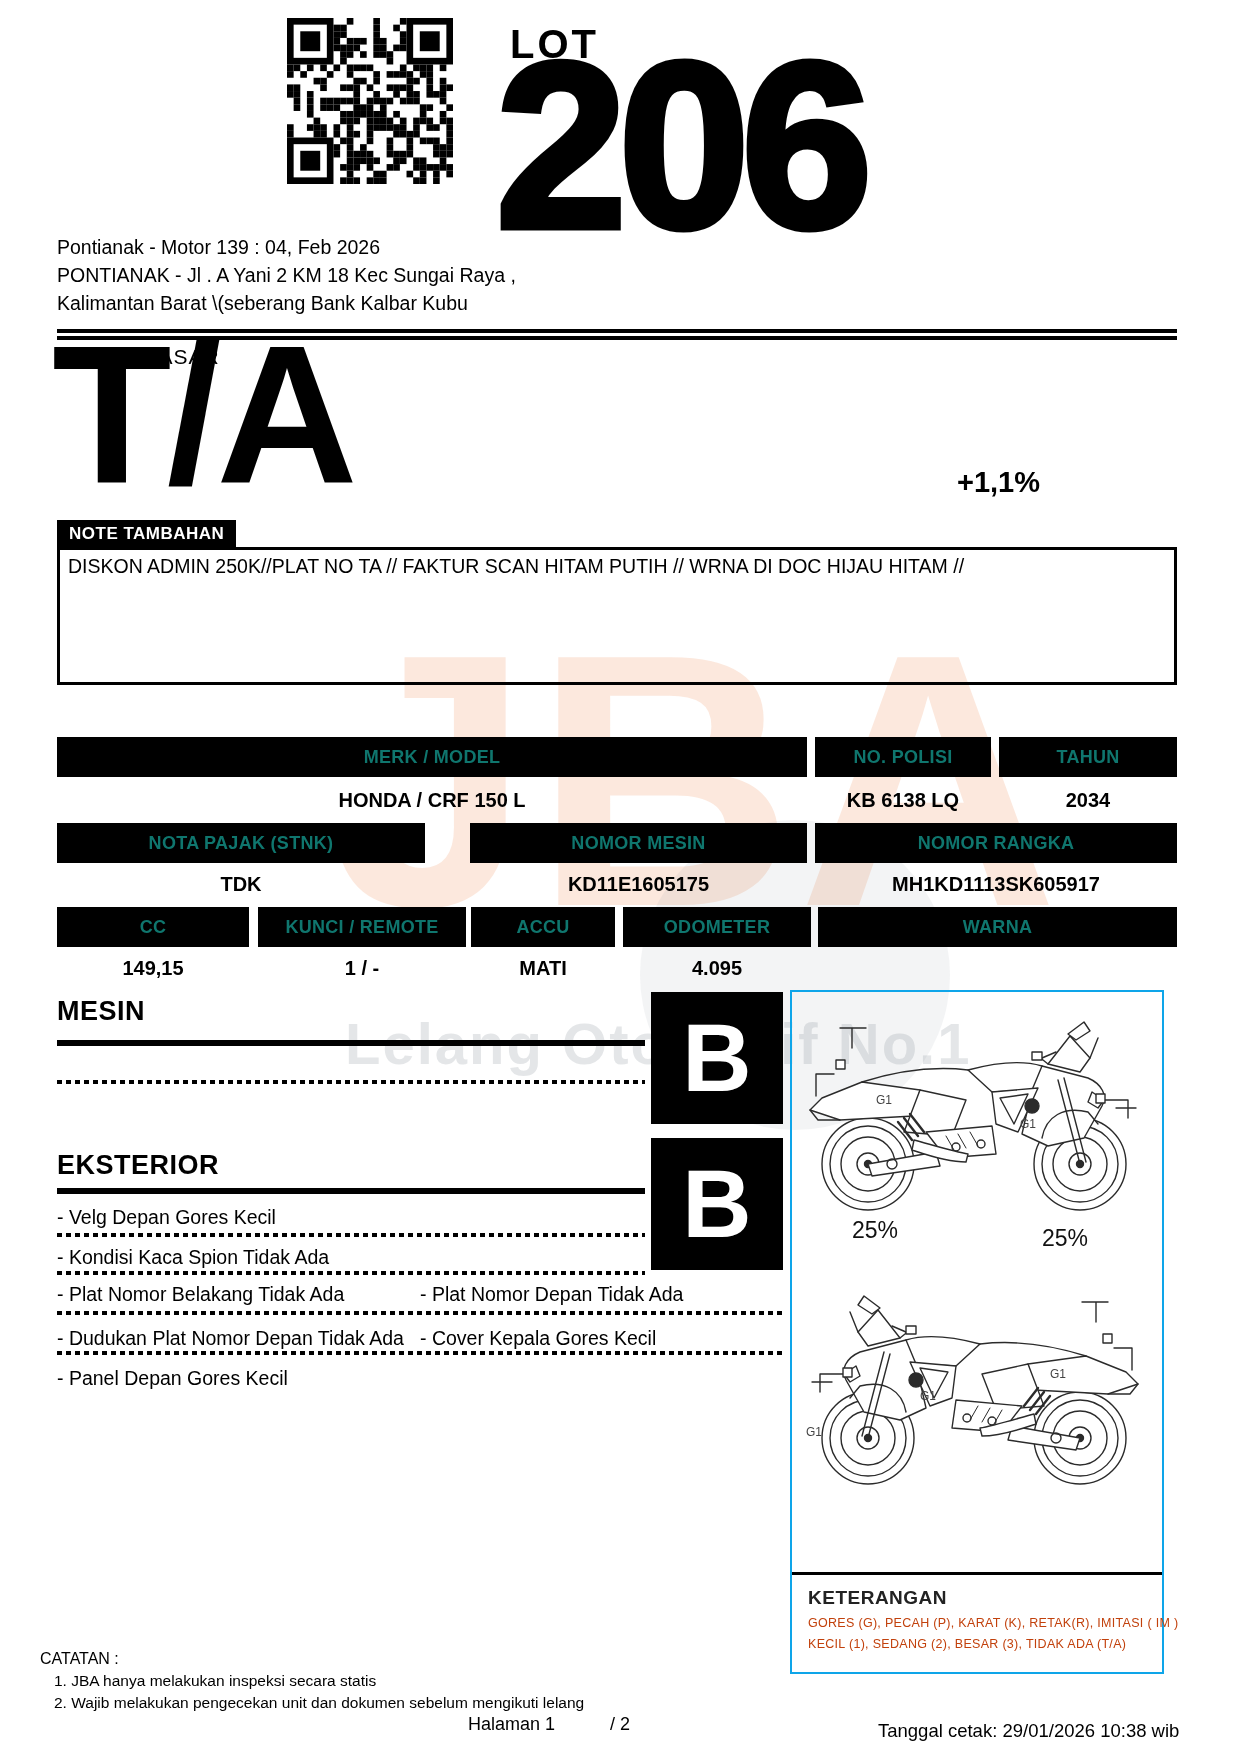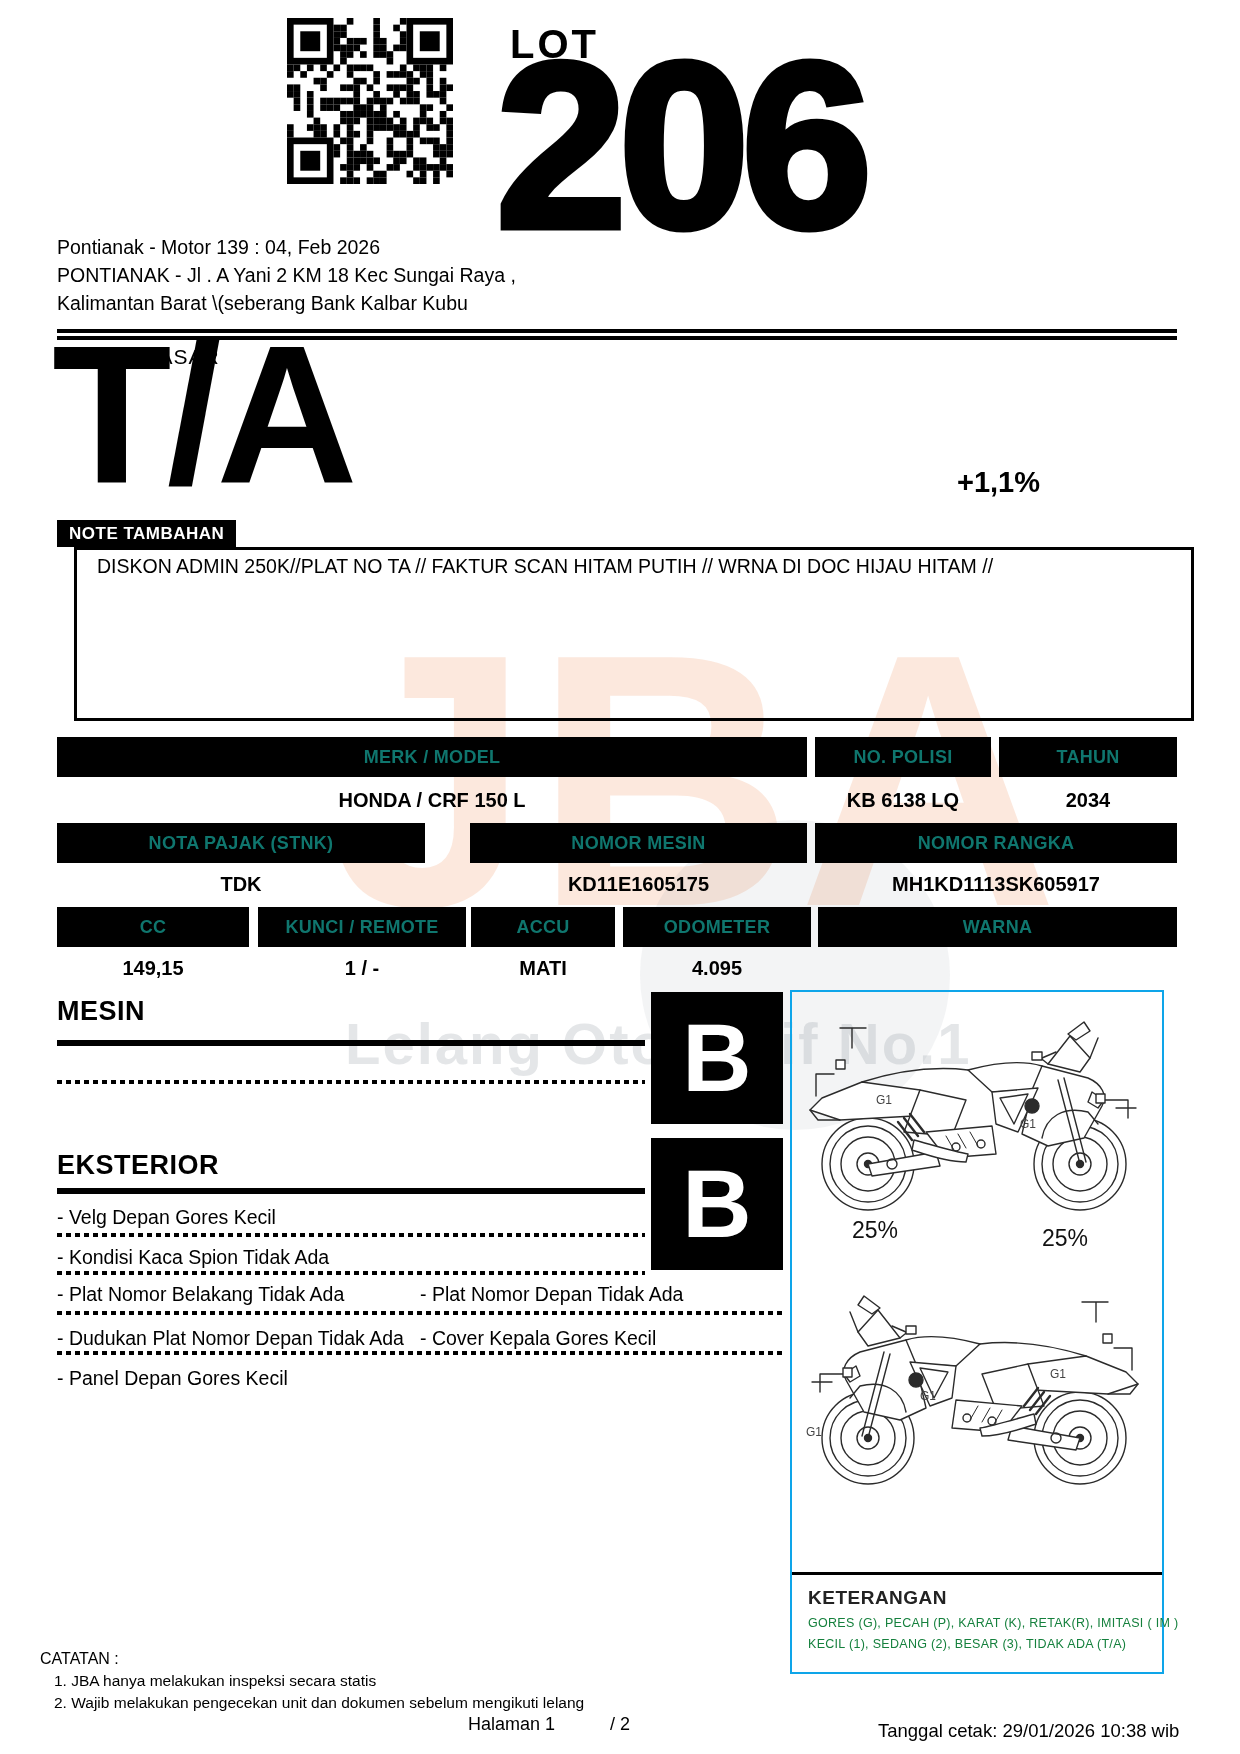--- a/index.html
+++ b/index.html
@@ -21,22 +21,22 @@
               letter-spacing:-8px;-webkit-text-stroke:7px #000;}
   .venue{position:absolute;left:57px;top:233px;font-size:19.5px;line-height:28px;white-space:nowrap;}
   .hr-double{position:absolute;left:57px;top:329px;width:1120px;height:11px;box-sizing:border-box;
              border-top:4px solid #000;border-bottom:4px solid #000;}
   .harga-label{position:absolute;left:57px;top:345px;font-size:21px;letter-spacing:1px;}
   .harga-value{position:absolute;left:52px;top:318px;font-size:196px;font-weight:bold;line-height:1;letter-spacing:-5px;}
   .harga-inc{position:absolute;right:200px;top:466px;font-size:29px;font-weight:bold;}
 
   .note-label{position:absolute;left:57px;top:520px;height:27px;background:#000;color:#fff;
               font-size:17px;font-weight:bold;display:flex;align-items:center;padding:0 12px;letter-spacing:.5px;}
-  .note-box{position:absolute;left:74px;top:547px;width:1120px;height:174px;box-sizing:border-box;
-            border:3px solid #000;padding-left:12px;}
+  .note-box{position:absolute;left:57px;top:547px;width:1120px;height:138px;box-sizing:border-box;
+            border:3px solid #000;}
   .note-text{padding:5px 8px;font-size:19.5px;}
 
   
   .th{position:absolute;height:40px;background:#000;color:#0f766e;font-weight:bold;font-size:18px;
       display:flex;align-items:center;justify-content:center;letter-spacing:.3px;box-sizing:border-box;}
   .tv{position:absolute;height:42px;font-size:20px;display:flex;align-items:center;justify-content:center;font-weight:bold;}
 
   
   .sec-title{position:absolute;font-size:27px;font-weight:bold;letter-spacing:.5px;}
   .bar{position:absolute;height:6px;background:#000;}
@@ -46,21 +46,21 @@
   .grade{position:absolute;left:651px;width:132px;height:132px;background:#000;color:#fff;
          font-size:96px;font-weight:bold;display:flex;align-items:center;justify-content:center;}
 
   
   .panel{position:absolute;left:790px;top:990px;width:374px;height:684px;box-sizing:border-box;
          border:2px solid #0ea5e9;}
   .bike{position:absolute;}
   .ket{position:absolute;left:0;top:580px;width:100%;height:100px;box-sizing:border-box;
        border-top:3px solid #000;padding:12px 10px 12px 16px;}
   .ket-title{font-size:19px;font-weight:bold;letter-spacing:.5px;color:#222;}
-  .ket-line{font-size:12.5px;color:#15803d;margin-top:7px;letter-spacing:.3px;white-space:nowrap;}
+  .ket-line{font-size:12.5px;color:#c2410c;margin-top:7px;letter-spacing:.3px;white-space:nowrap;}
 
   
   .cat-title{position:absolute;left:40px;top:1650px;font-size:16px;}
   .cat-item{position:absolute;left:54px;font-size:15.5px;white-space:nowrap;}
   .foot{position:absolute;font-size:18px;white-space:nowrap;}
 
   
   .pct{font-size:23px;fill:#111;font-family:"Liberation Sans",sans-serif;}
   .gl{font-size:12px;fill:#444;font-family:"Liberation Sans",sans-serif;}
 </style>

